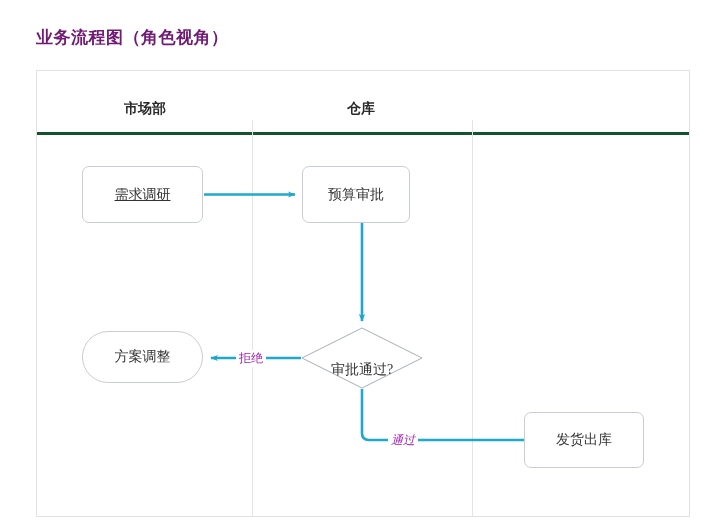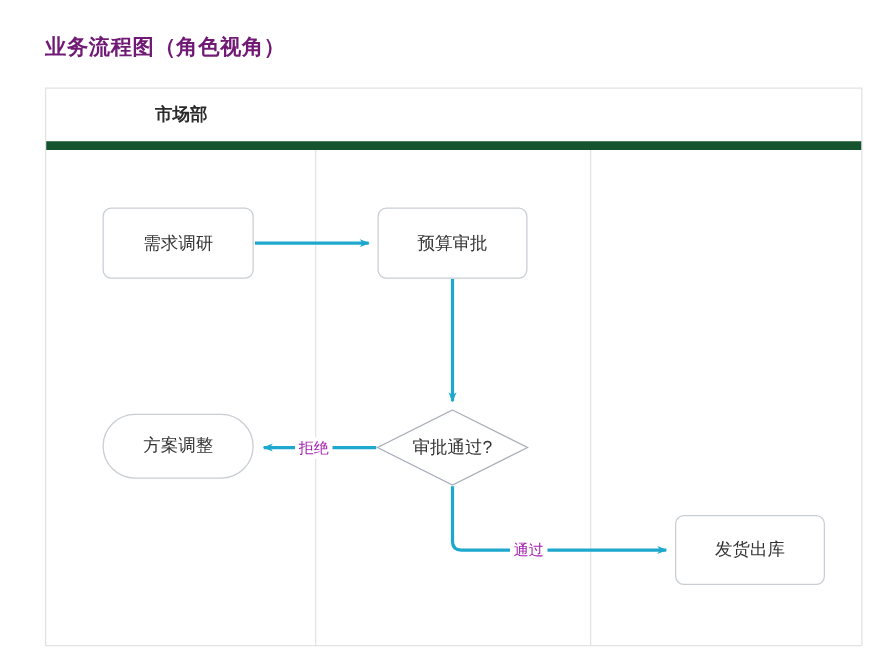--- a/index.html
+++ b/index.html
@@ -31,24 +31,24 @@
     top: 70px;
     width: 654px;
     height: 447px;
     border: 1px solid #e2e2e2;
     box-sizing: border-box;
     background: #ffffff;
   }
   #lane-header-row {
     position: absolute;
     left: 0;
-    top: 0;
+    top: 15px;
     width: 100%;
     height: 49px;
-    border-bottom: 7px solid #14532d;
+    border-bottom: 3px solid #14532d;
     box-sizing: border-box;
     display: flex;
   }
   .lane-header-cell {
     display: flex;
     align-items: center;
     justify-content: center;
     font-size: 14px;
     font-weight: bold;
     color: #2b2b2b;
@@ -91,31 +91,32 @@
     background: #ffffff;
     border: 1px solid #c9cdd4;
     border-radius: 7px;
     display: flex;
     align-items: center;
     justify-content: center;
     font-size: 14px;
     color: #333333;
     white-space: nowrap;
   }
-  #node-demand   { left: 82px;  top: 166px; width: 121px; height: 57px; }
-  #node-budget   { left: 302px; top: 166px; width: 120px; height: 57px; }
+  #node-demand   { left: 82px;  top: 166px; width: 121px; height: 57px; text-decoration: underline; }
+  #node-budget   { left: 302px; top: 166px; width: 108px; height: 57px; }
   #node-adjust   { left: 82px;  top: 331px; width: 121px; height: 52px; border-radius: 27px; }
-  #node-ship     { left: 540px; top: 412px; width: 120px; height: 56px; }
+  #node-ship     { left: 524px; top: 412px; width: 120px; height: 56px; }
 
   .decision-node {
     position: absolute;
     left: 302px;
-    top: 328px;
+    top: 340px;
     width: 120px;
     height: 60px;
+    font-family: Liberation Serif, serif;
   }
   .decision-label {
     position: absolute;
     left: 0;
     top: 0;
     width: 120px;
     height: 60px;
     display: flex;
     align-items: center;
     justify-content: center;
@@ -126,31 +127,32 @@
 
   .edge-label {
     position: absolute;
     font-size: 12px;
     color: #a21caf;
     background: #ffffff;
     padding: 0 3px;
     white-space: nowrap;
   }
   #label-reject { left: 236px; top: 350px; }
-  #label-pass   { left: 408px; top: 432px; }
+  #label-pass   { left: 388px; top: 432px; font-style: italic; }
 </style>
 </head>
 <body>
 
 <div id="page-title">业务流程图（角色视角）</div>
 
 <div id="swimlane-table">
 
   <div id="lane-header-row">
     <div class="lane-header-cell col-0">市场部</div>
+    <div class="lane-header-cell col-2">仓库</div>
   </div>
 
   <div id="lane-divider-1"></div>
   <div id="lane-divider-2"></div>
 </div>
 
 <svg id="flow-canvas" width="714" height="532" viewBox="0 0 714 532" xmlns="http://www.w3.org/2000/svg">
   <defs>
     <marker id="arrow-right" markerWidth="9" markerHeight="9" refX="7.2" refY="3.6" orient="auto" markerUnits="userSpaceOnUse">
       <path d="M0,0.4 L8,3.6 L0,6.8 L2.2,3.6 Z" fill="#1fa8cd"></path>

